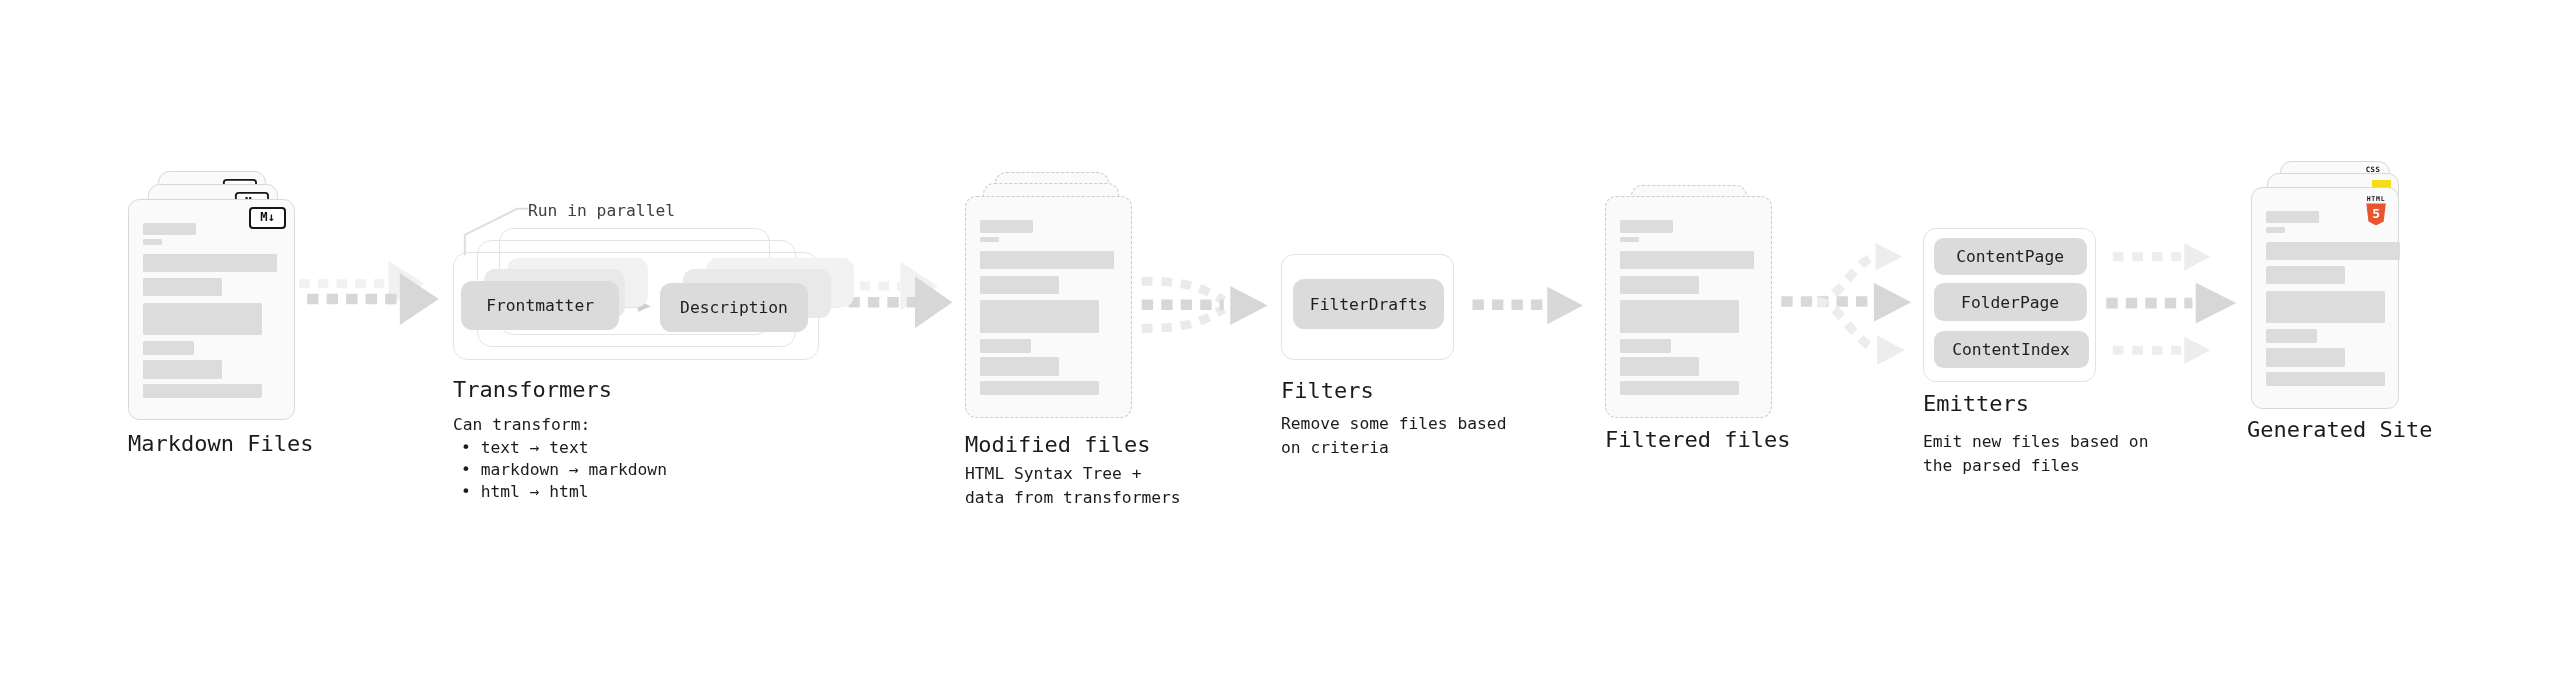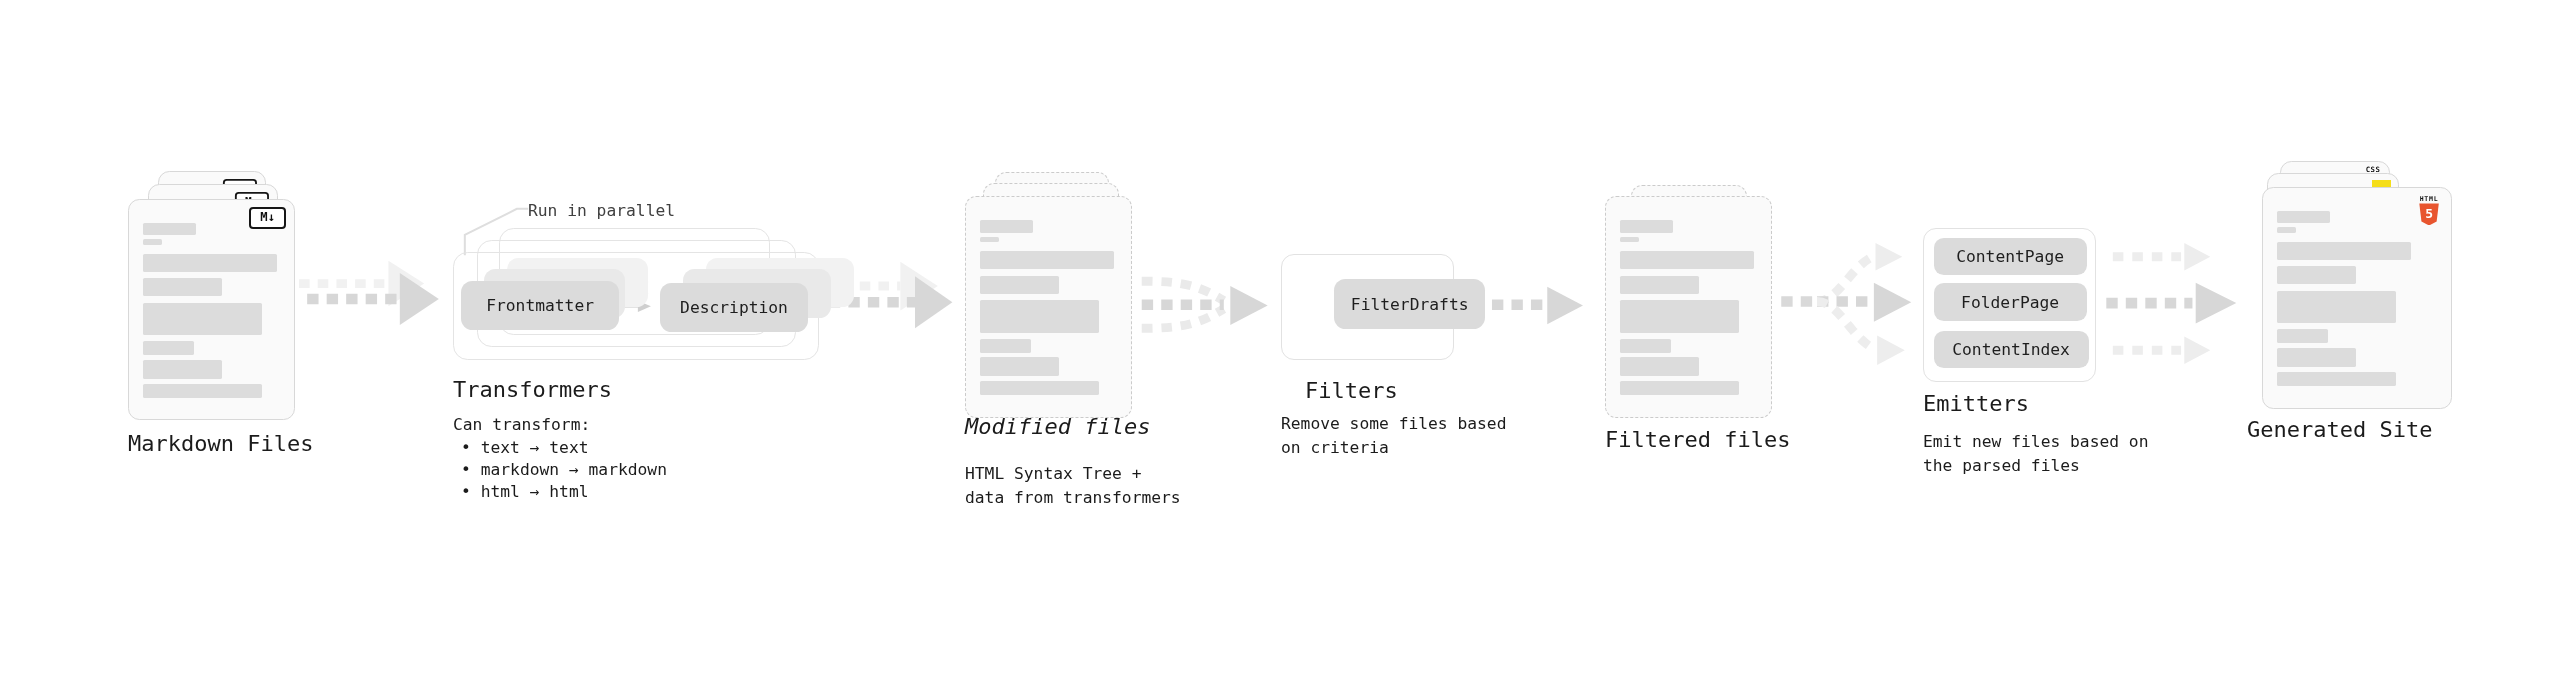--- a/index.html
+++ b/index.html
@@ -189,31 +189,31 @@
         <div class="bar b1"></div>
         <div class="bar b2"></div>
         <div class="bar b3"></div>
         <div class="bar b4"></div>
         <div class="bar b5"></div>
         <div class="bar b6"></div>
         <div class="bar b7"></div>
         <div class="bar b8"></div>
       </div>
     </div>
-    <div class="title" style="left:0;top:242px;font-style:italic;">Modified files</div>
+    <div class="title" style="left:0;top:260px;">Modified files</div>
     <div class="sub" style="left:0;top:290px;">
       <div>HTML Syntax Tree +</div>
       <div>data from transformers</div>
     </div>
   </div>
 
   <div class="group" style="left:1281px;top:254px;width:244px;height:244px;">
     <div class="wbox" style="left:0;top:0;width:173px;height:106px;"></div>
-    <div class="chip" style="left:12.2px;top:25px;width:151px;height:50px;margin-left:41px;">FilterDrafts</div>
-    <div class="title" style="left:0;top:124px;margin-left:24px;">Filters</div>
+    <div class="chip" style="left:12.2px;top:25px;width:151px;height:50px;">FilterDrafts</div>
+    <div class="title" style="left:0;top:124px;">Filters</div>
     <div class="sub" style="left:0;top:158px;">
       <div>Remove some files based</div>
       <div>on criteria</div>
     </div>
   </div>
 
   <div class="group" style="left:1605px;top:185px;width:244px;height:293px;">
     <div class="doc dashed" style="left:26px;top:0;width:116px;height:203px;"></div>
     <div class="doc dashed" style="left:0;top:11.4px;width:167px;height:222px;">
       <div class="bars">
@@ -245,21 +245,21 @@
   <div class="group" style="left:2247px;top:161px;width:309px;height:349px;">
     <div class="doc" style="left:32.5px;top:0;width:110px;height:203px;">
       <div class="css-badge">
         <div class="txt">CSS</div>
         <div class="bar-blue"></div>
       </div>
     </div>
     <div class="doc" style="left:20.3px;top:12.2px;width:132px;height:207px;">
       <div class="js-badge"></div>
     </div>
-    <div class="doc" style="left:15px;top:26px;width:190px;height:222px;padding-left:16px;">
+    <div class="doc" style="left:4px;top:26px;width:148px;height:222px;padding-left:16px;">
       <div class="html5-badge">
         <div class="txt">HTML</div>
         <div class="shield">5</div>
       </div>
       <div class="bars">
         <div class="bar b1"></div>
         <div class="bar b2"></div>
         <div class="bar b3"></div>
         <div class="bar b4"></div>
         <div class="bar b5"></div>

